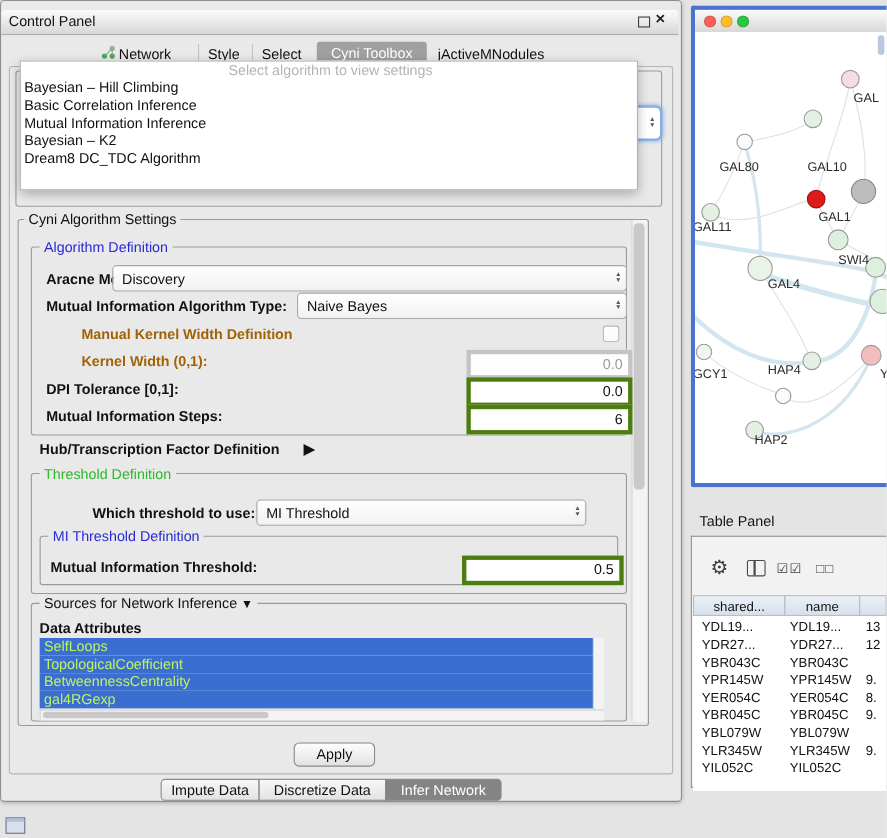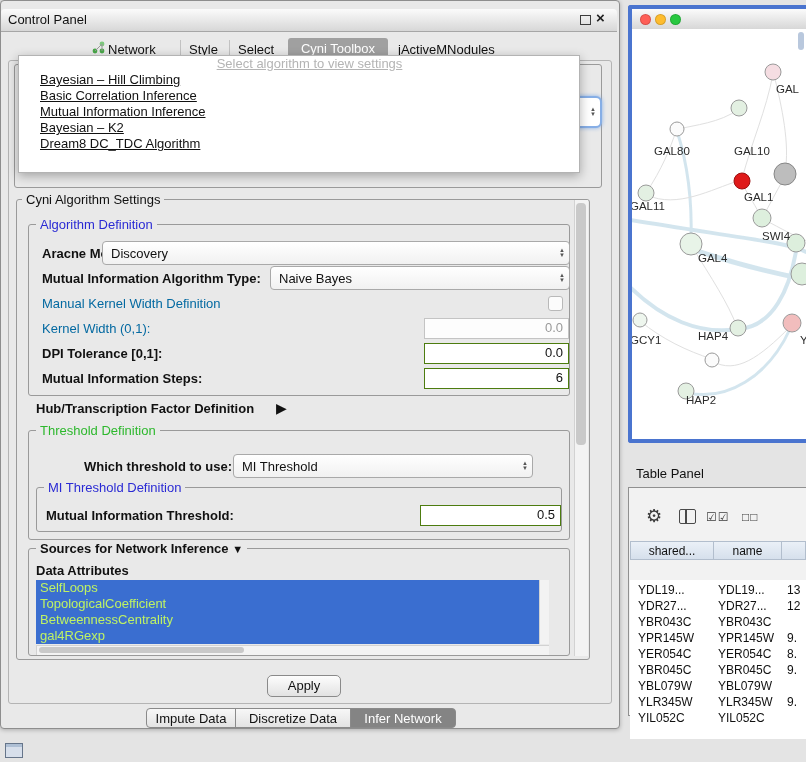--- a/index.html
+++ b/index.html
@@ -5,27 +5,27 @@
   html,body{margin:0;padding:0;}
   body{width:806px;height:762px;background:#e4e4e4;font-family:"Liberation Sans",sans-serif;position:relative;overflow:hidden;font-size:13px;color:#111;}
   .abs{position:absolute;}
   .win{position:absolute;background:#e9e9e9;border:1px solid #8e8e8e;border-radius:4px;box-shadow:0 1px 4px rgba(0,0,0,.25);}
   .titlebar{position:absolute;background:linear-gradient(#fbfbfb,#d7d7d7);border-bottom:1px solid #a6a6a6;border-radius:4px 4px 0 0;}
   .grp{position:absolute;border:1px solid #9a9a9a;border-radius:3px;}
   .grp-title{position:absolute;background:#e9e9e9;padding:0 4px;font-size:13px;white-space:nowrap;}
   .blue{color:#2a2ad4;}
   .green{color:#2db82d;}
   .blbl{position:absolute;font-weight:bold;font-size:13px;white-space:nowrap;}
-  .glbl{position:absolute;font-weight:normal;font-size:13px;color:#0369a1;white-space:nowrap;}
+  .glbl{position:absolute;font-weight:bold;font-size:13px;color:#a16207;white-space:nowrap;margin-left:32px;}
   .combo{position:absolute;background:linear-gradient(#ffffff,#f1f1f1);border:1px solid #a9a9a9;border-radius:4px;font-size:13px;padding-left:8px;display:flex;align-items:center;}
   .updown{position:absolute;right:4px;top:0;bottom:0;display:flex;flex-direction:column;justify-content:center;color:#555;font-size:6px;line-height:5px;}
-  .field{position:absolute;background:#fff;border:1px solid #4d7c0f;font-size:13px;text-align:right;padding:1px 5px 0 0;}
+  .field{position:absolute;background:#fff;border:4px solid #4d7c0f;font-size:13px;text-align:right;padding:1px 5px 0 0;}
   .field.disabled{border-color:#c4c4c4;color:#9a9a9a;background:#fdfdfd;}
   .popup{position:absolute;background:#fff;border:1px solid #b3b3b3;box-shadow:0 3px 10px rgba(0,0,0,.3);z-index:10;}
-  .popup-row{height:16px;line-height:16px;padding-left:21px;font-size:13px;white-space:nowrap;text-decoration:underline;}
+  .popup-row{height:16px;line-height:16px;padding-left:3px;font-size:13px;white-space:nowrap;}
   .ph{color:#b4b4b4;text-align:center;}
   .sel-item{position:absolute;height:16px;line-height:16px;background:#3a6ed0;color:#bef264;font-size:13px;padding-left:4px;}
   .tab{position:absolute;font-size:13px;white-space:nowrap;}
   .btab{position:absolute;height:20px;line-height:20px;text-align:center;font-size:13px;background:linear-gradient(#f7f7f7,#e3e3e3);border:1px solid #8a8a8a;box-sizing:border-box;}
   .scroll-track{position:absolute;background:#f3f3f3;border-left:1px solid #d2d2d2;}
   .scroll-thumb{position:absolute;background:#c9c9c9;border-radius:4px;}
   .hdr-cell{position:absolute;height:19px;line-height:19px;text-align:center;font-size:12px;background:linear-gradient(#eaf0f7,#d6e0ec);border:1px solid #b2becd;box-sizing:border-box;}
   .cell{position:absolute;font-size:12px;white-space:nowrap;}
   .light{width:11px;height:11px;border-radius:50%;position:absolute;border:1px solid rgba(0,0,0,.15);box-sizing:border-box;}
   .chk{position:absolute;width:13px;height:13px;background:#fcfcfc;border:1px solid #b9b9b9;border-radius:3px;}
@@ -129,21 +129,21 @@
       <span>▼</span>
     </div>
 </div>
 
 <div class="grp" style="left:36px;top:487px;width:524px;height:43px;"></div>
 <div class="grp-title blue" style="left:44px;top:480px;">MI Threshold Definition</div>
 <div class="blbl" style="left:46px;top:508px;">Mutual Information Threshold:</div>
 <div class="field" style="left:420px;top:505px;width:134px;height:18px;">0.5</div>
 
 <div class="grp" style="left:28px;top:548px;width:540px;height:106px;"></div>
-<div class="grp-title" style="left:36px;top:541px;font-weight:bold;"><span>Sources for Network Inference</span> <span style="font-size:11px;">▼</span></div>
+<div class="grp-title" style="left:36px;top:541px;font-weight:normal;"><span>Sources for Network Inference</span> <span style="font-size:11px;">▼</span></div>
 <div class="blbl" style="left:36px;top:563px;">Data Attributes</div>
 
 <div class="abs" style="left:36px;top:580px;width:512px;height:64px;background:#fff;">
   <div class="sel-item" style="left:0;top:0;width:501px;">SelfLoops</div>
   <div class="sel-item" style="left:0;top:16px;width:501px;">TopologicalCoefficient</div>
   <div class="sel-item" style="left:0;top:32px;width:501px;">BetweennessCentrality</div>
   <div class="sel-item" style="left:0;top:48px;width:501px;">gal4RGexp</div>
   <div class="scroll-track" style="left:503px;top:0;width:9px;height:64px;"></div>
 </div>
 <div class="scroll-track" style="left:36px;top:645px;width:512px;height:9px;border-top:1px solid #d2d2d2;">
@@ -228,21 +228,21 @@
 <div class="abs" style="left:679px;top:509px;width:15px;height:13px;border:1.5px solid #4a4a4a;border-radius:2px;">
   <div style="position:absolute;left:5px;top:0;bottom:0;width:1.5px;background:#4a4a4a;"></div>
 </div>
 <div class="abs" style="left:706px;top:510px;font-size:12px;color:#3c3c3c;letter-spacing:1px;">☑☑</div>
 <div class="abs" style="left:742px;top:510px;font-size:12px;color:#3c3c3c;letter-spacing:1px;">□□</div>
 
 <div class="hdr-cell" style="left:630px;top:541px;width:84px;">shared...</div>
 <div class="hdr-cell" style="left:713px;top:541px;width:69px;">name</div>
 <div class="hdr-cell" style="left:781px;top:541px;width:25px;"></div>
 
-<div class="abs" style="left:630px;top:580px;width:176px;height:159px;background:#fff;overflow:hidden;">
+<div class="abs" style="left:630px;top:560px;width:176px;height:159px;background:#fff;overflow:hidden;">
   <div class="cell" style="left:8px;top:3px;">YDL19...</div>
   <div class="cell" style="left:88px;top:3px;">YDL19...</div>
   <div class="cell" style="left:157px;top:3px;">13</div>
   <div class="cell" style="left:8px;top:19px;">YDR27...</div>
   <div class="cell" style="left:88px;top:19px;">YDR27...</div>
   <div class="cell" style="left:157px;top:19px;">12</div>
   <div class="cell" style="left:8px;top:35px;">YBR043C</div>
   <div class="cell" style="left:88px;top:35px;">YBR043C</div>
   <div class="cell" style="left:157px;top:35px;"></div>
   <div class="cell" style="left:8px;top:51px;">YPR145W</div>

